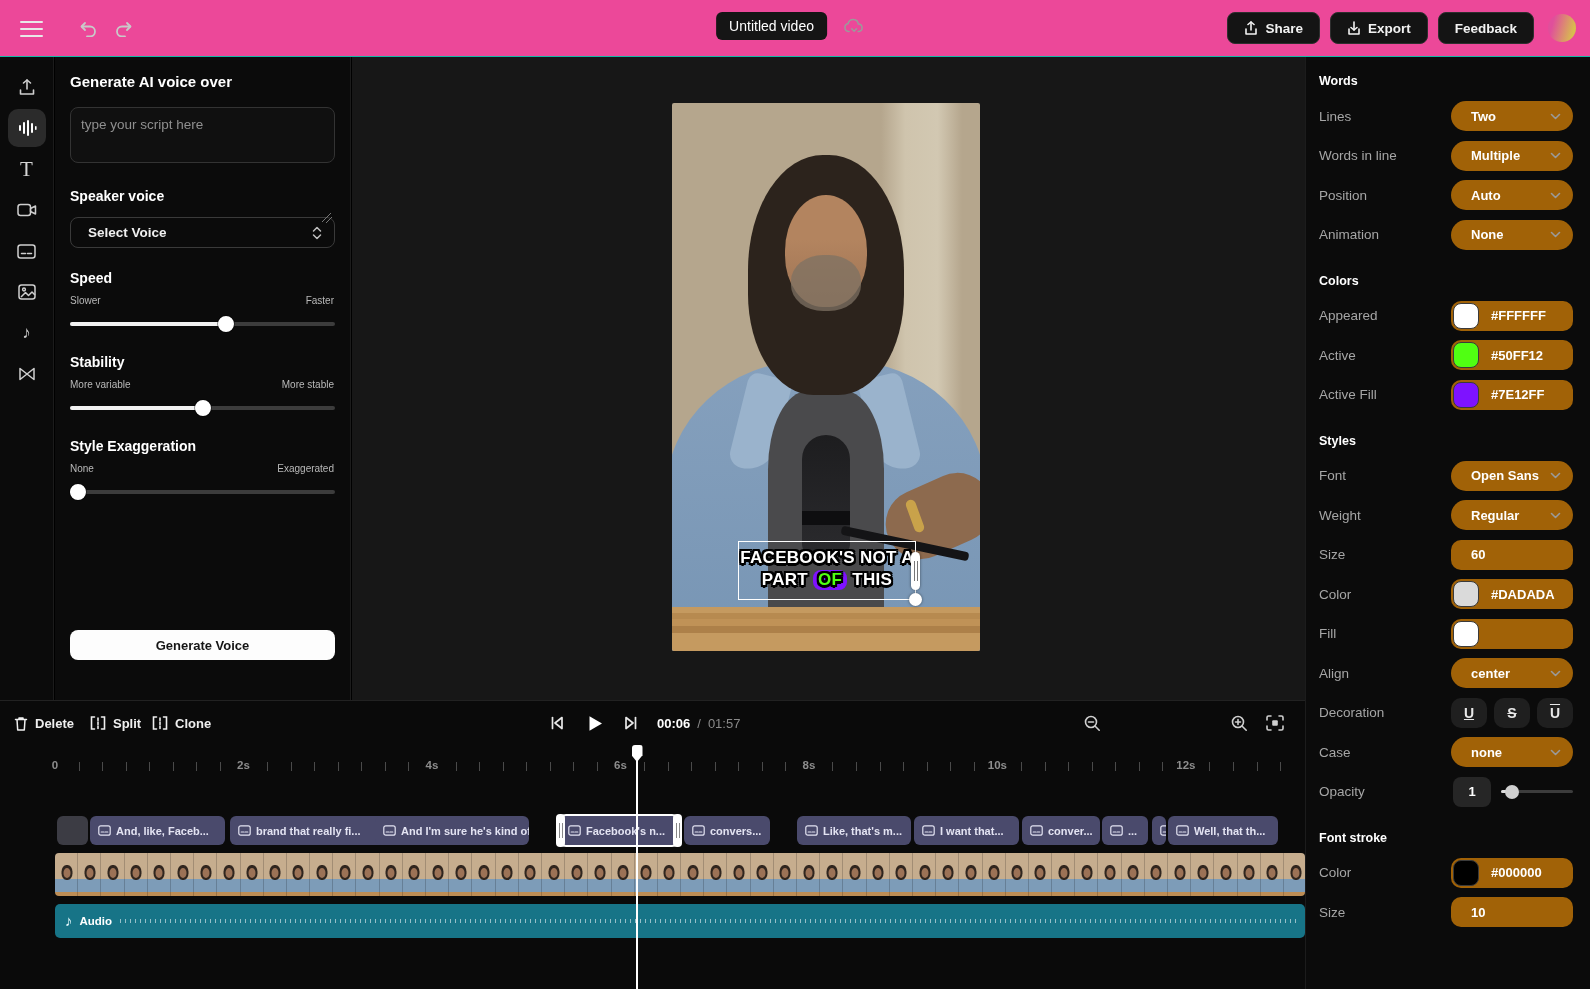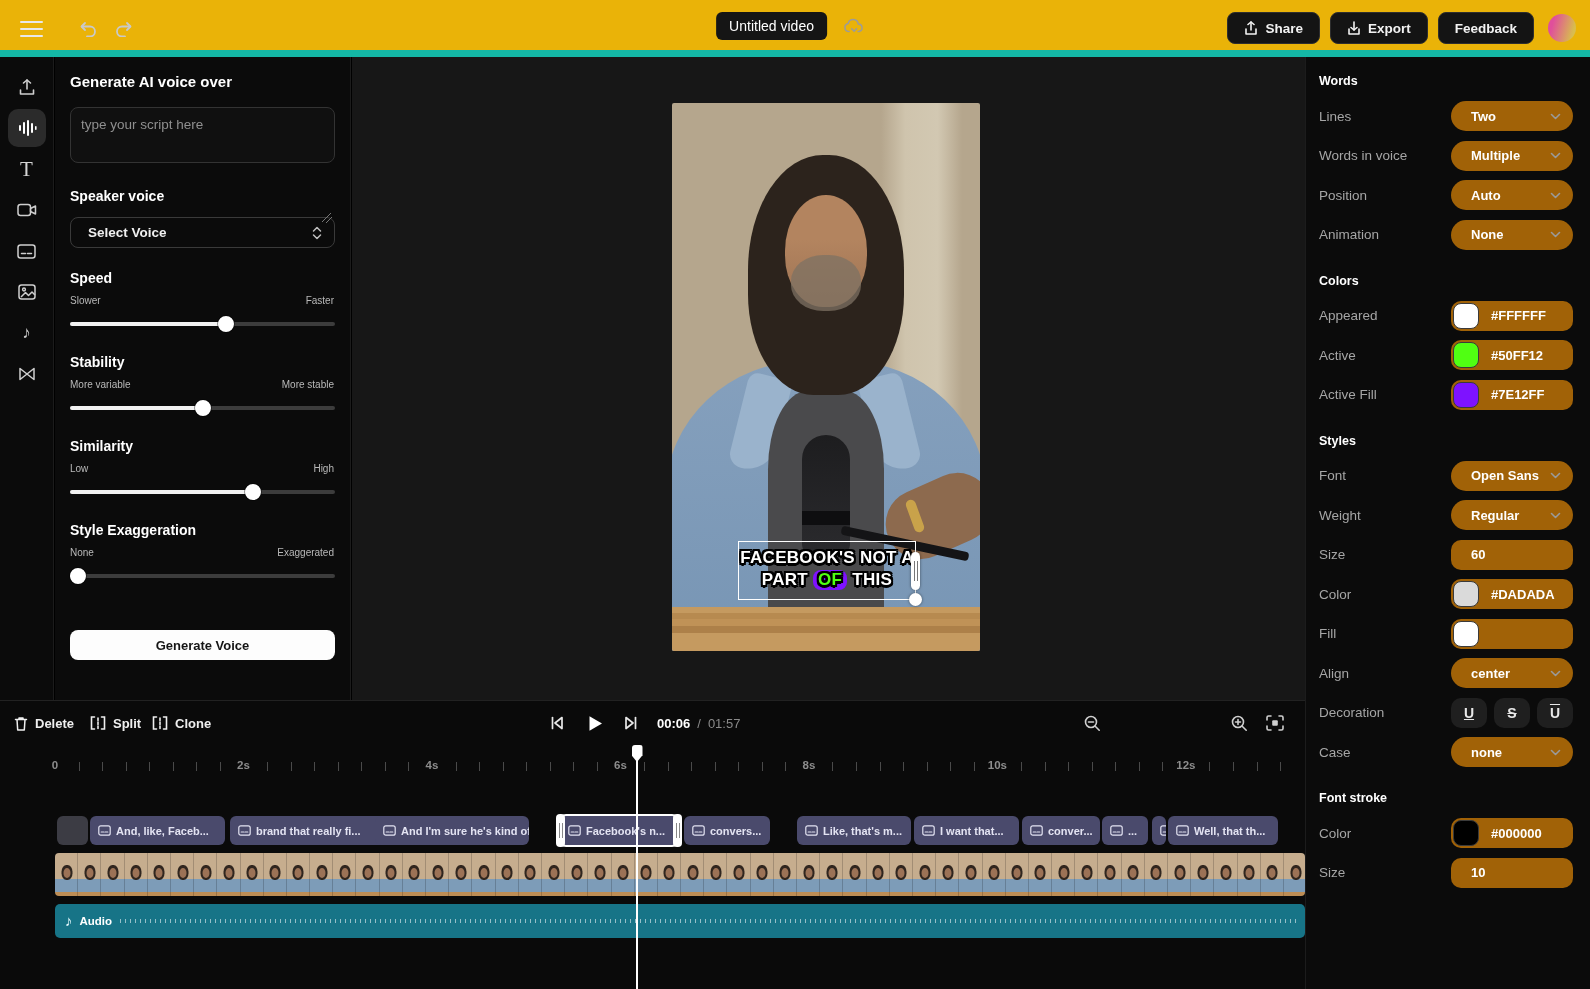--- a/index.html
+++ b/index.html
@@ -1,21 +1,21 @@
 <!DOCTYPE html>
 <html><head>
 <meta charset="utf-8">
 <style>
   * { box-sizing: border-box; margin: 0; padding: 0; }
   html,body { width:1590px; height:989px; background:#000; overflow:hidden;
     font-family:"Liberation Sans", sans-serif; -webkit-font-smoothing:antialiased; }
 
   
-  .topbar { position:absolute; left:0; top:0; width:1590px; height:57px; background:#eab308;
-    border-bottom:7px solid #14b8a6; }
+  .topbar { position:absolute; left:0; top:0; width:1590px; height:57px; background:#ec4899;
+    border-bottom:1px solid #14b8a6; }
   .hamburger { position:absolute; left:20px; top:21px; width:23px; height:16px; cursor:pointer; }
   .hamburger span { display:block; height:2px; background:#e8e8e8; border-radius:2px; margin-bottom:5px; }
   .histbtn { position:absolute; top:15px; width:28px; height:28px; color:#c9c9c9; font-size:19px;
     display:flex; align-items:center; justify-content:center; }
   .title-wrap { position:absolute; left:50%; top:12px; transform:translateX(-53%); display:flex; align-items:center; gap:16px; }
   .doc-title { background:#151515; color:#fff; font-size:14px; padding:6px 13px; border-radius:6px; }
   .cloud { color:#9b9b9b; }
   .tb-buttons { position:absolute; right:14px; top:12px; display:flex; gap:10px; align-items:center;text-align:right; }
   .tb-btn { height:32px; padding:0 16px; background:#141414; border:1px solid #2e2e2e; border-radius:8px;
     color:#f2f2f2; font-size:13.5px; font-weight:700; display:flex; align-items:center; gap:7px; cursor:pointer; }
@@ -296,32 +296,20 @@
           <span>More variable</span>
           <span>More stable</span>
         </div>
         <div class="slider">
           <div class="track"></div>
           <div class="fill" style="width: calc(50%);"></div>
           <div class="knob" style="left: calc(50% - 8px);"></div>
         </div>
       </div>
       <div class="slider-group">
-        <div class="vp-sec">Similarity</div>
-        <div class="slider-ends">
-          <span>Low</span>
-          <span>High</span>
-        </div>
-        <div class="slider">
-          <div class="track"></div>
-          <div class="fill" style="width: calc(69%);"></div>
-          <div class="knob" style="left: calc(69% - 8px);"></div>
-        </div>
-      </div>
-      <div class="slider-group">
         <div class="vp-sec">Style Exaggeration</div>
         <div class="slider-ends">
           <span>None</span>
           <span>Exaggerated</span>
         </div>
         <div class="slider">
           <div class="track"></div>
           <div class="fill" style="width: calc(3%);"></div>
           <div class="knob" style="left: calc(3% - 8px);"></div>
         </div>
@@ -375,21 +363,21 @@
           <div class="ctl">
             <span class="val">Two</span>
             <span class="chev">
               <svg width="11" height="7" viewBox="0 0 11 7" fill="none" stroke="#9a9a9a" stroke-width="1.6" stroke-linecap="round" stroke-linejoin="round">
                 <path d="m1.5 1.5 4 4 4-4"></path>
               </svg>
             </span>
           </div>
         </div>
         <div class="insp-row">
-          <div class="insp-label">Words in voice</div>
+          <div class="insp-label">Words in line</div>
           <div class="ctl">
             <span class="val">Multiple</span>
             <span class="chev">
               <svg width="11" height="7" viewBox="0 0 11 7" fill="none" stroke="#9a9a9a" stroke-width="1.6" stroke-linecap="round" stroke-linejoin="round">
                 <path d="m1.5 1.5 4 4 4-4"></path>
               </svg>
             </span>
           </div>
         </div>
         <div class="insp-row">
@@ -510,20 +498,31 @@
         </div>
         <div class="insp-row">
           <div class="insp-label">Case</div>
           <div class="ctl">
             <span class="val">none</span>
             <span class="chev">
               <svg width="11" height="7" viewBox="0 0 11 7" fill="none" stroke="#9a9a9a" stroke-width="1.6" stroke-linecap="round" stroke-linejoin="round">
                 <path d="m1.5 1.5 4 4 4-4"></path>
               </svg>
             </span>
+          </div>
+        </div>
+        <div class="insp-row">
+          <div class="insp-label">Opacity</div>
+          <div class="opacity-ctl">
+            <div class="op-box">1</div>
+            <div class="op-slider">
+              <div class="track"></div>
+              <div class="fill" style="width: 15%;"></div>
+              <div class="knob" style="left: calc(15% - 7px);"></div>
+            </div>
           </div>
         </div>
       </div>
       <div class="insp-section">
         <div class="insp-header">Font stroke</div>
         <div class="insp-row">
           <div class="insp-label">Color</div>
           <div class="ctl colorctl">
             <div class="swatch" style="background: rgb(0, 0, 0);"></div>
             <div class="hex">#000000</div>

